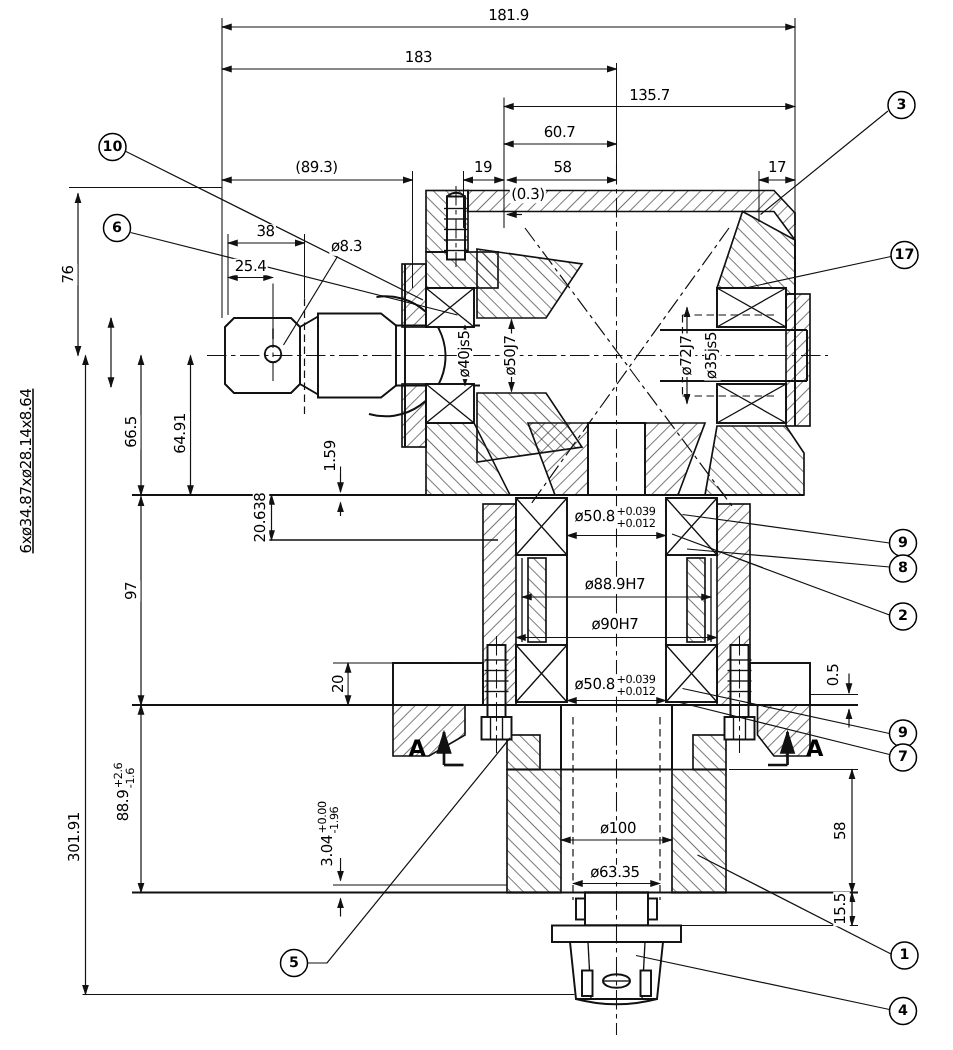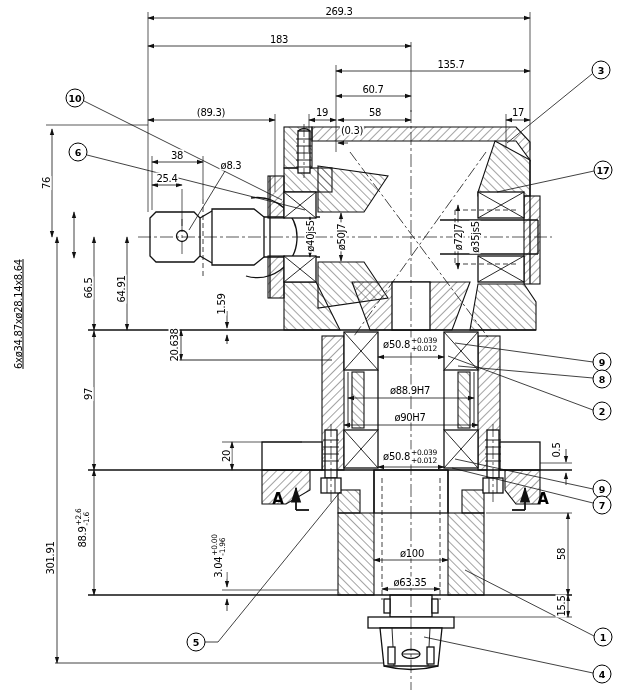--- a/index.html
+++ b/index.html
@@ -280,23 +280,23 @@
   </g>
 
   <g>
     <line class="sline" marker-end="url(#ma)" x1="296" y1="510" x2="296" y2="488"></line>
     <line class="sline" x1="296" y1="510" x2="309" y2="510"></line>
     <line class="sline" marker-end="url(#ma)" x1="525" y1="510" x2="525" y2="488"></line>
     <line class="sline" x1="525" y1="510" x2="512" y2="510"></line>
   </g>
 </svg>
 
-<span class="lbl" style="left:339px;top:11px">269.3</span>
+<span class="lbl" style="left:339px;top:11px">181.9</span>
 <span class="lbl" style="left:279px;top:39px">183</span>
-<span class="lbl" style="left:451px;top:64px">135.7</span>
+<span class="lbl" style="left:433px;top:64px">135.7</span>
 <span class="lbl" style="left:373px;top:89px">60.7</span>
 <span class="lbl" style="left:211px;top:112px">(89.3)</span>
 <span class="lbl" style="left:322px;top:112px">19</span>
 <span class="lbl" style="left:375px;top:112px">58</span>
 <span class="lbl" style="left:518px;top:112px">17</span>
 <span class="lbl" style="left:352px;top:130px">(0.3)</span>
 <span class="lbl" style="left:177px;top:155px">38</span>
 <span class="lbl" style="left:167px;top:178px">25.4</span>
 <span class="lbl" style="left:231px;top:165px">ø8.3</span>
 

